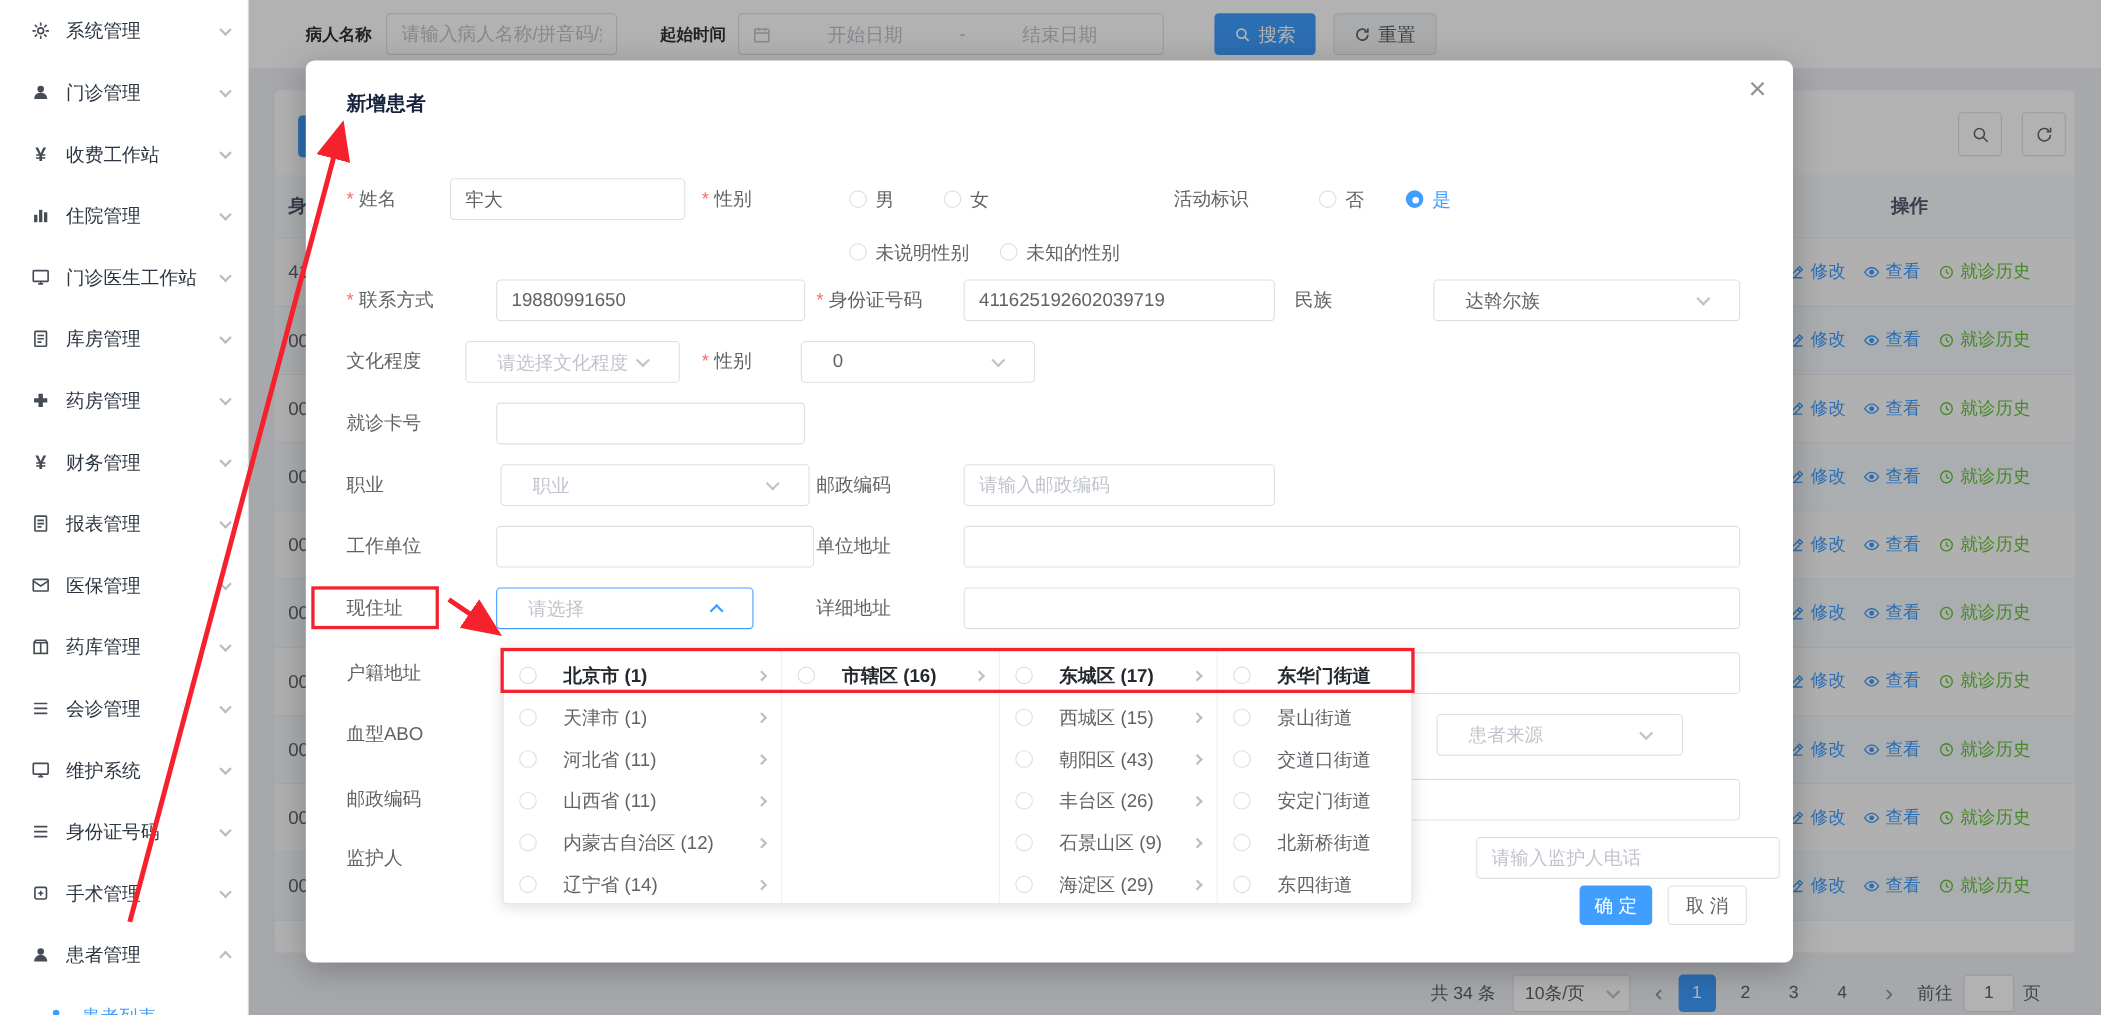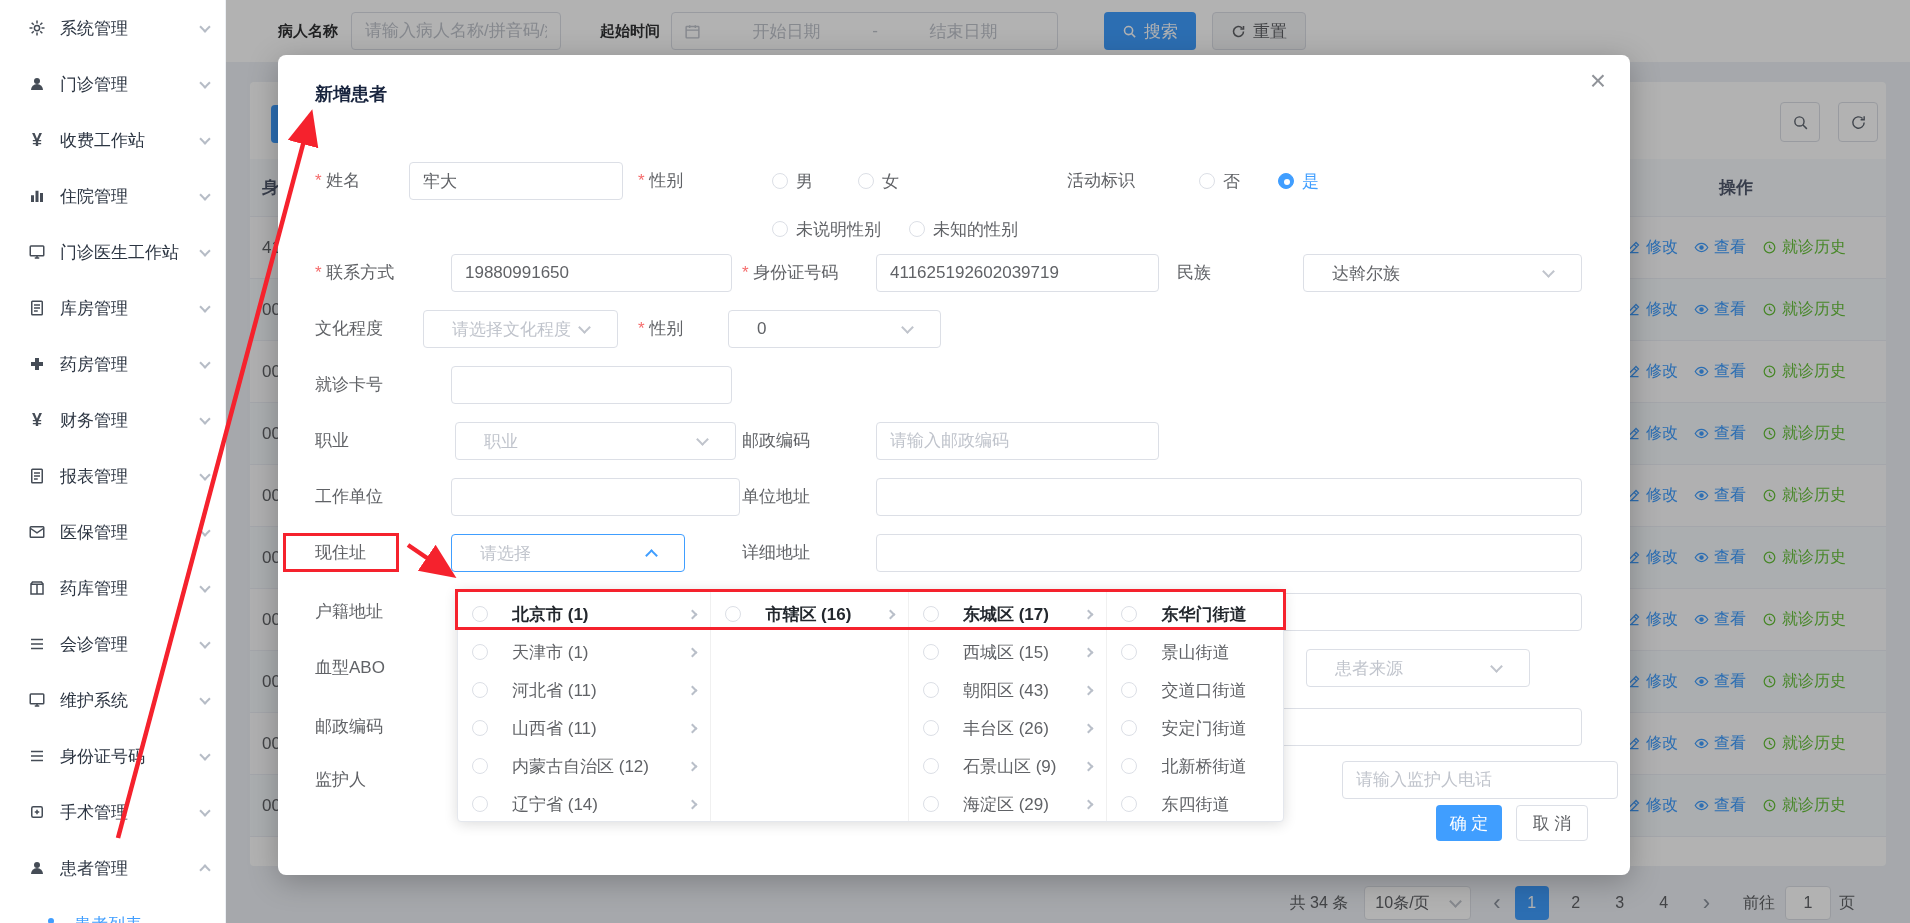--- a/index.html
+++ b/index.html
@@ -44,21 +44,21 @@
 .lnk{display:inline-flex;align-items:center;gap:5px;font-size:16px;cursor:pointer;text-decoration:none}
 .lnk.blue{color:#409EFF}
 .lnk.green{color:#67C23A}
 .lic{display:inline-flex}
 
 #pager{position:absolute;right:55px;top:886px;display:flex;align-items:center;font-size:16px;color:#606266}
 .psize{width:107px;height:34px;border:1px solid #dcdfe6;border-radius:4px;background:#fff;display:flex;align-items:center;justify-content:space-between;padding:0 10px;margin-left:16px;cursor:pointer}
 .parr{margin-left:22px;font-size:22px;color:#8a919c;cursor:pointer;line-height:34px}
 .pnum{width:34px;height:34px;line-height:34px;text-align:center;border-radius:4px;margin-left:10px;cursor:pointer}
 .pnum.on{background:#409EFF;color:#fff}
-.pgoto{margin-left:33px}
+.pgoto{margin-left:22px}
 .pginput{width:46px;height:34px;border:1px solid #dcdfe6;border-radius:4px;text-align:center;font-size:16px;color:#606266;margin-left:10px}
 .punit{margin-left:8px}
 
 #overlay{position:absolute;left:226px;top:0;right:0;bottom:0;background:rgba(0,0,0,.3);z-index:10}
 #modal{position:absolute;left:278px;top:55px;width:1352px;height:820px;background:#fff;border-radius:8px;box-shadow:0 6px 30px rgba(0,0,0,.25);z-index:20}
 .mtitle{position:absolute;left:37px;top:27px;font-size:18px;font-weight:bold;color:#17233d}
 .mclose{position:absolute;right:24px;top:12px;font-size:28px;color:#909399;cursor:pointer;line-height:1}
 .mlabel{position:absolute;height:38px;line-height:38px;font-size:17px;color:#606266;white-space:nowrap}
 .req::before{content:"* ";color:#f56c6c}
 .tsel{position:absolute;height:38px;border:1px solid #dcdfe6;border-radius:4px;background:#fff;display:flex;align-items:center;padding:0 28px;font-size:17px;color:#606266;cursor:pointer}

